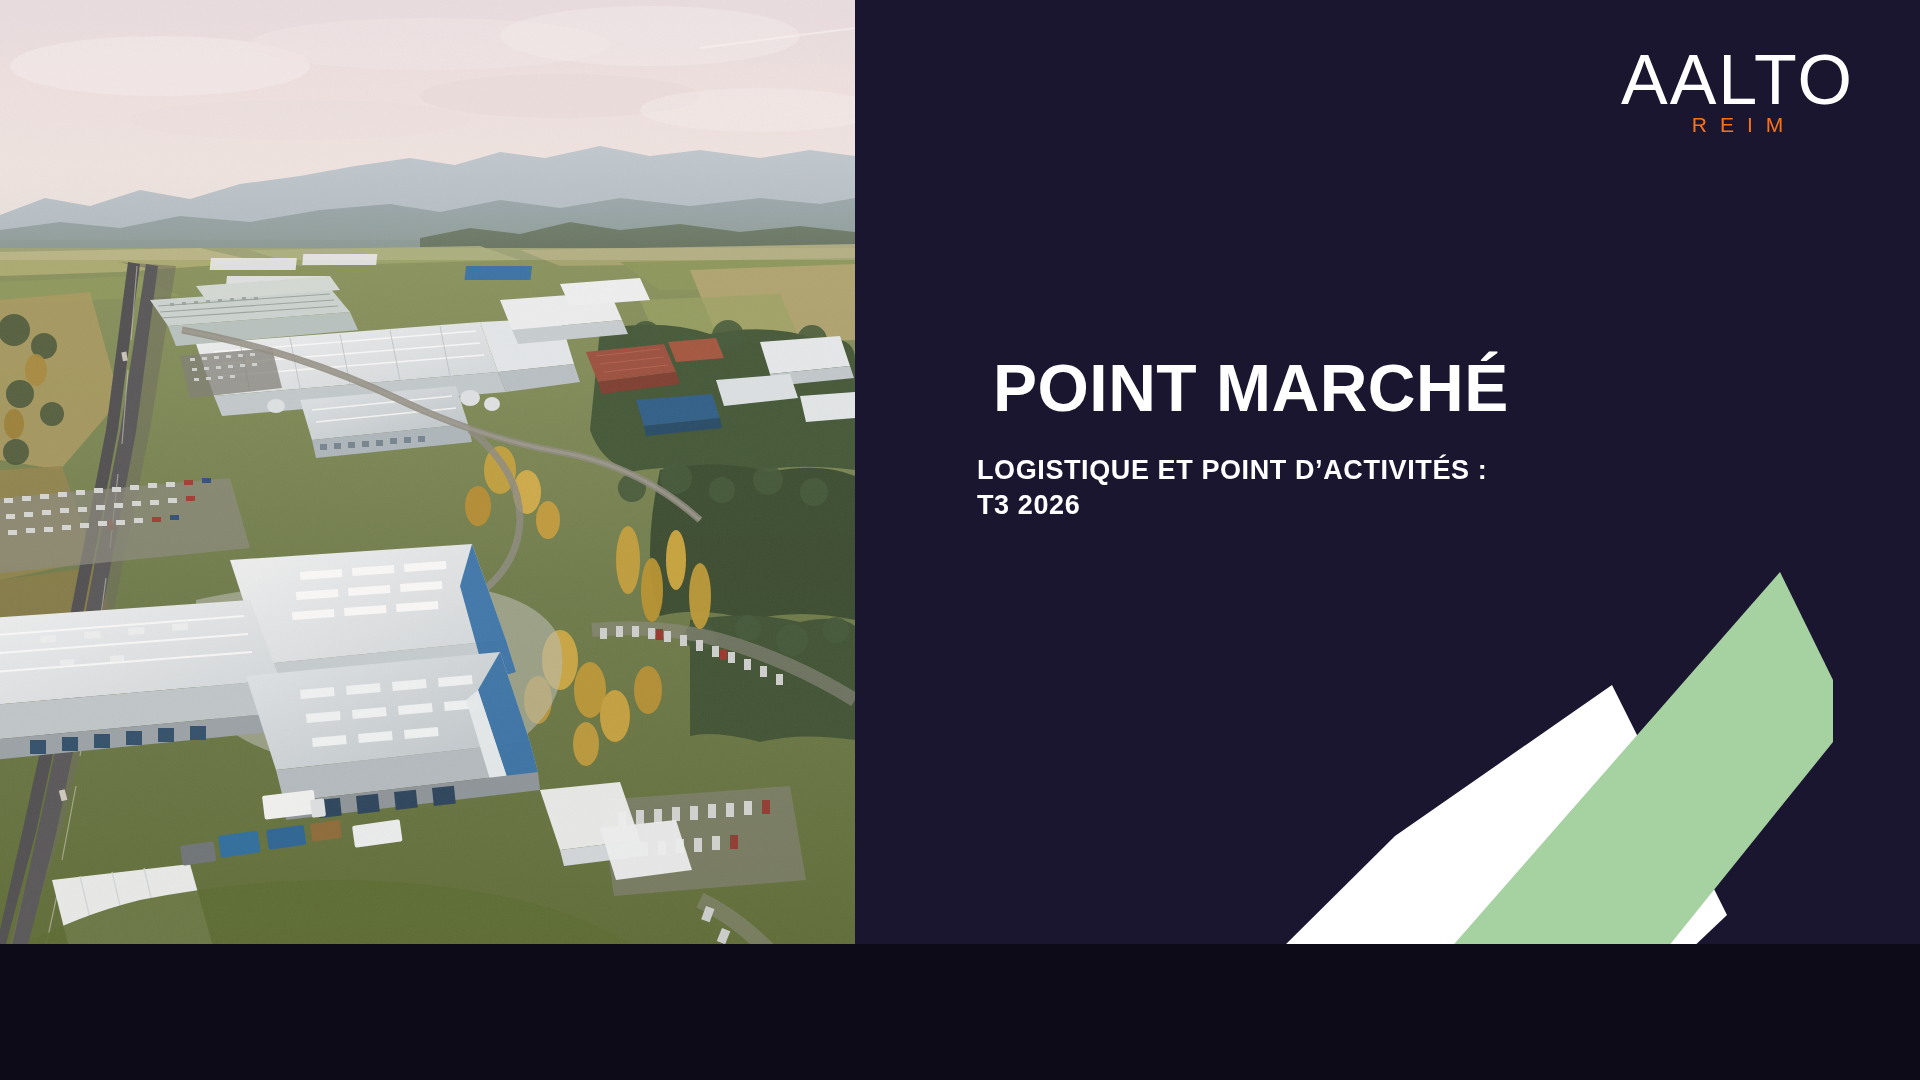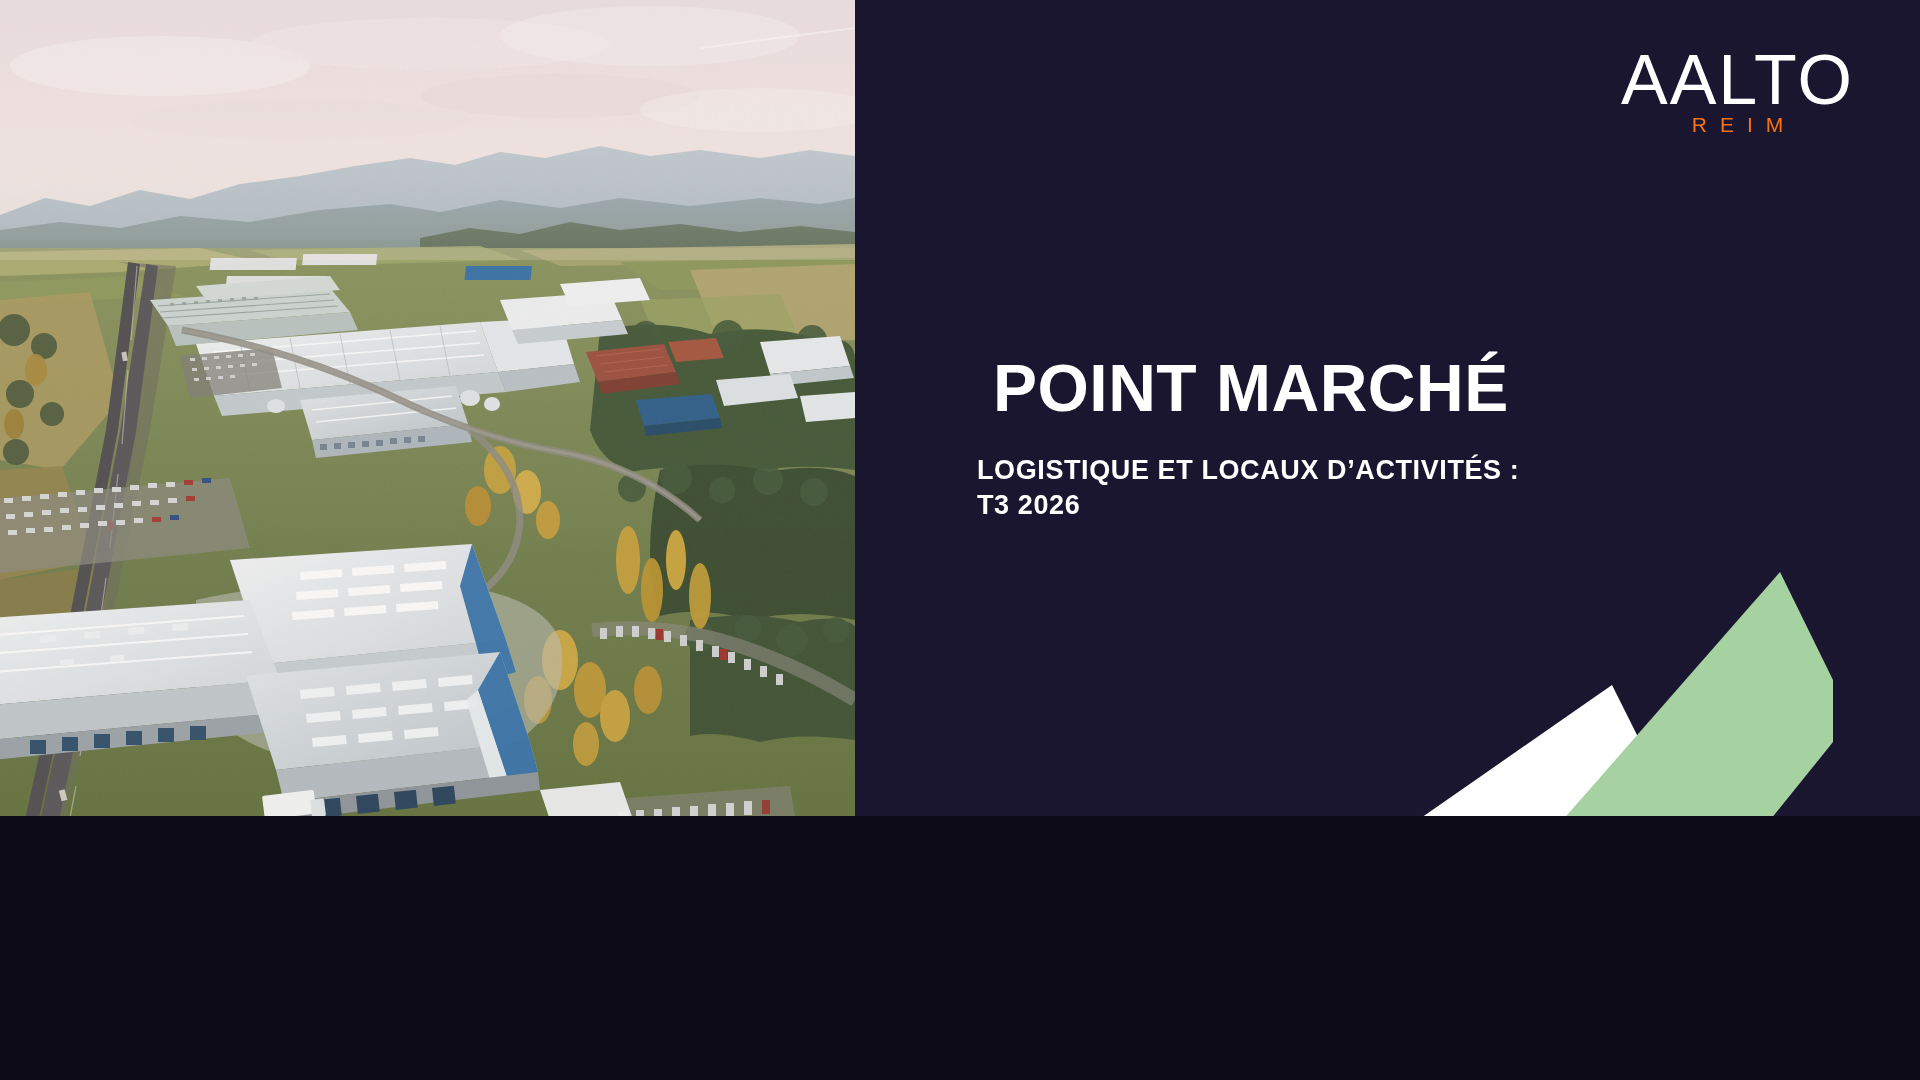--- a/index.html
+++ b/index.html
@@ -9,21 +9,21 @@
     background: #0d0b18;
   }
   body {
     font-family: "Liberation Sans", sans-serif;
     -webkit-font-smoothing: antialiased;
   }
 
   .slide {
     position: relative;
     width: 1920px;
-    height: 816px;
+    height: 944px;
     overflow: hidden;
     background: #1a1630;
   }
 
   
   .photo-pane {
     position: absolute;
     left: 0;
     top: 0;
     width: 855px;
@@ -636,19 +636,19 @@
     </svg>
 
     <div class="logo-block">
       <span class="logo-word">AALTO</span>
       <span class="logo-sub">REIM</span>
     </div>
 
     <div class="title-block">
       <h1 class="main-title">POINT MARCHÉ</h1>
       <p class="sub-title">
-        <span>LOGISTIQUE ET LOCAUX D’ACTIVITÉS :</span><br>
+        <span>LOGISTIQUE ET POINT D’ACTIVITÉS :</span><br>
         <span>T3 2026</span>
       </p>
     </div>
 
   </div>
 </div>
 
 </body></html>

